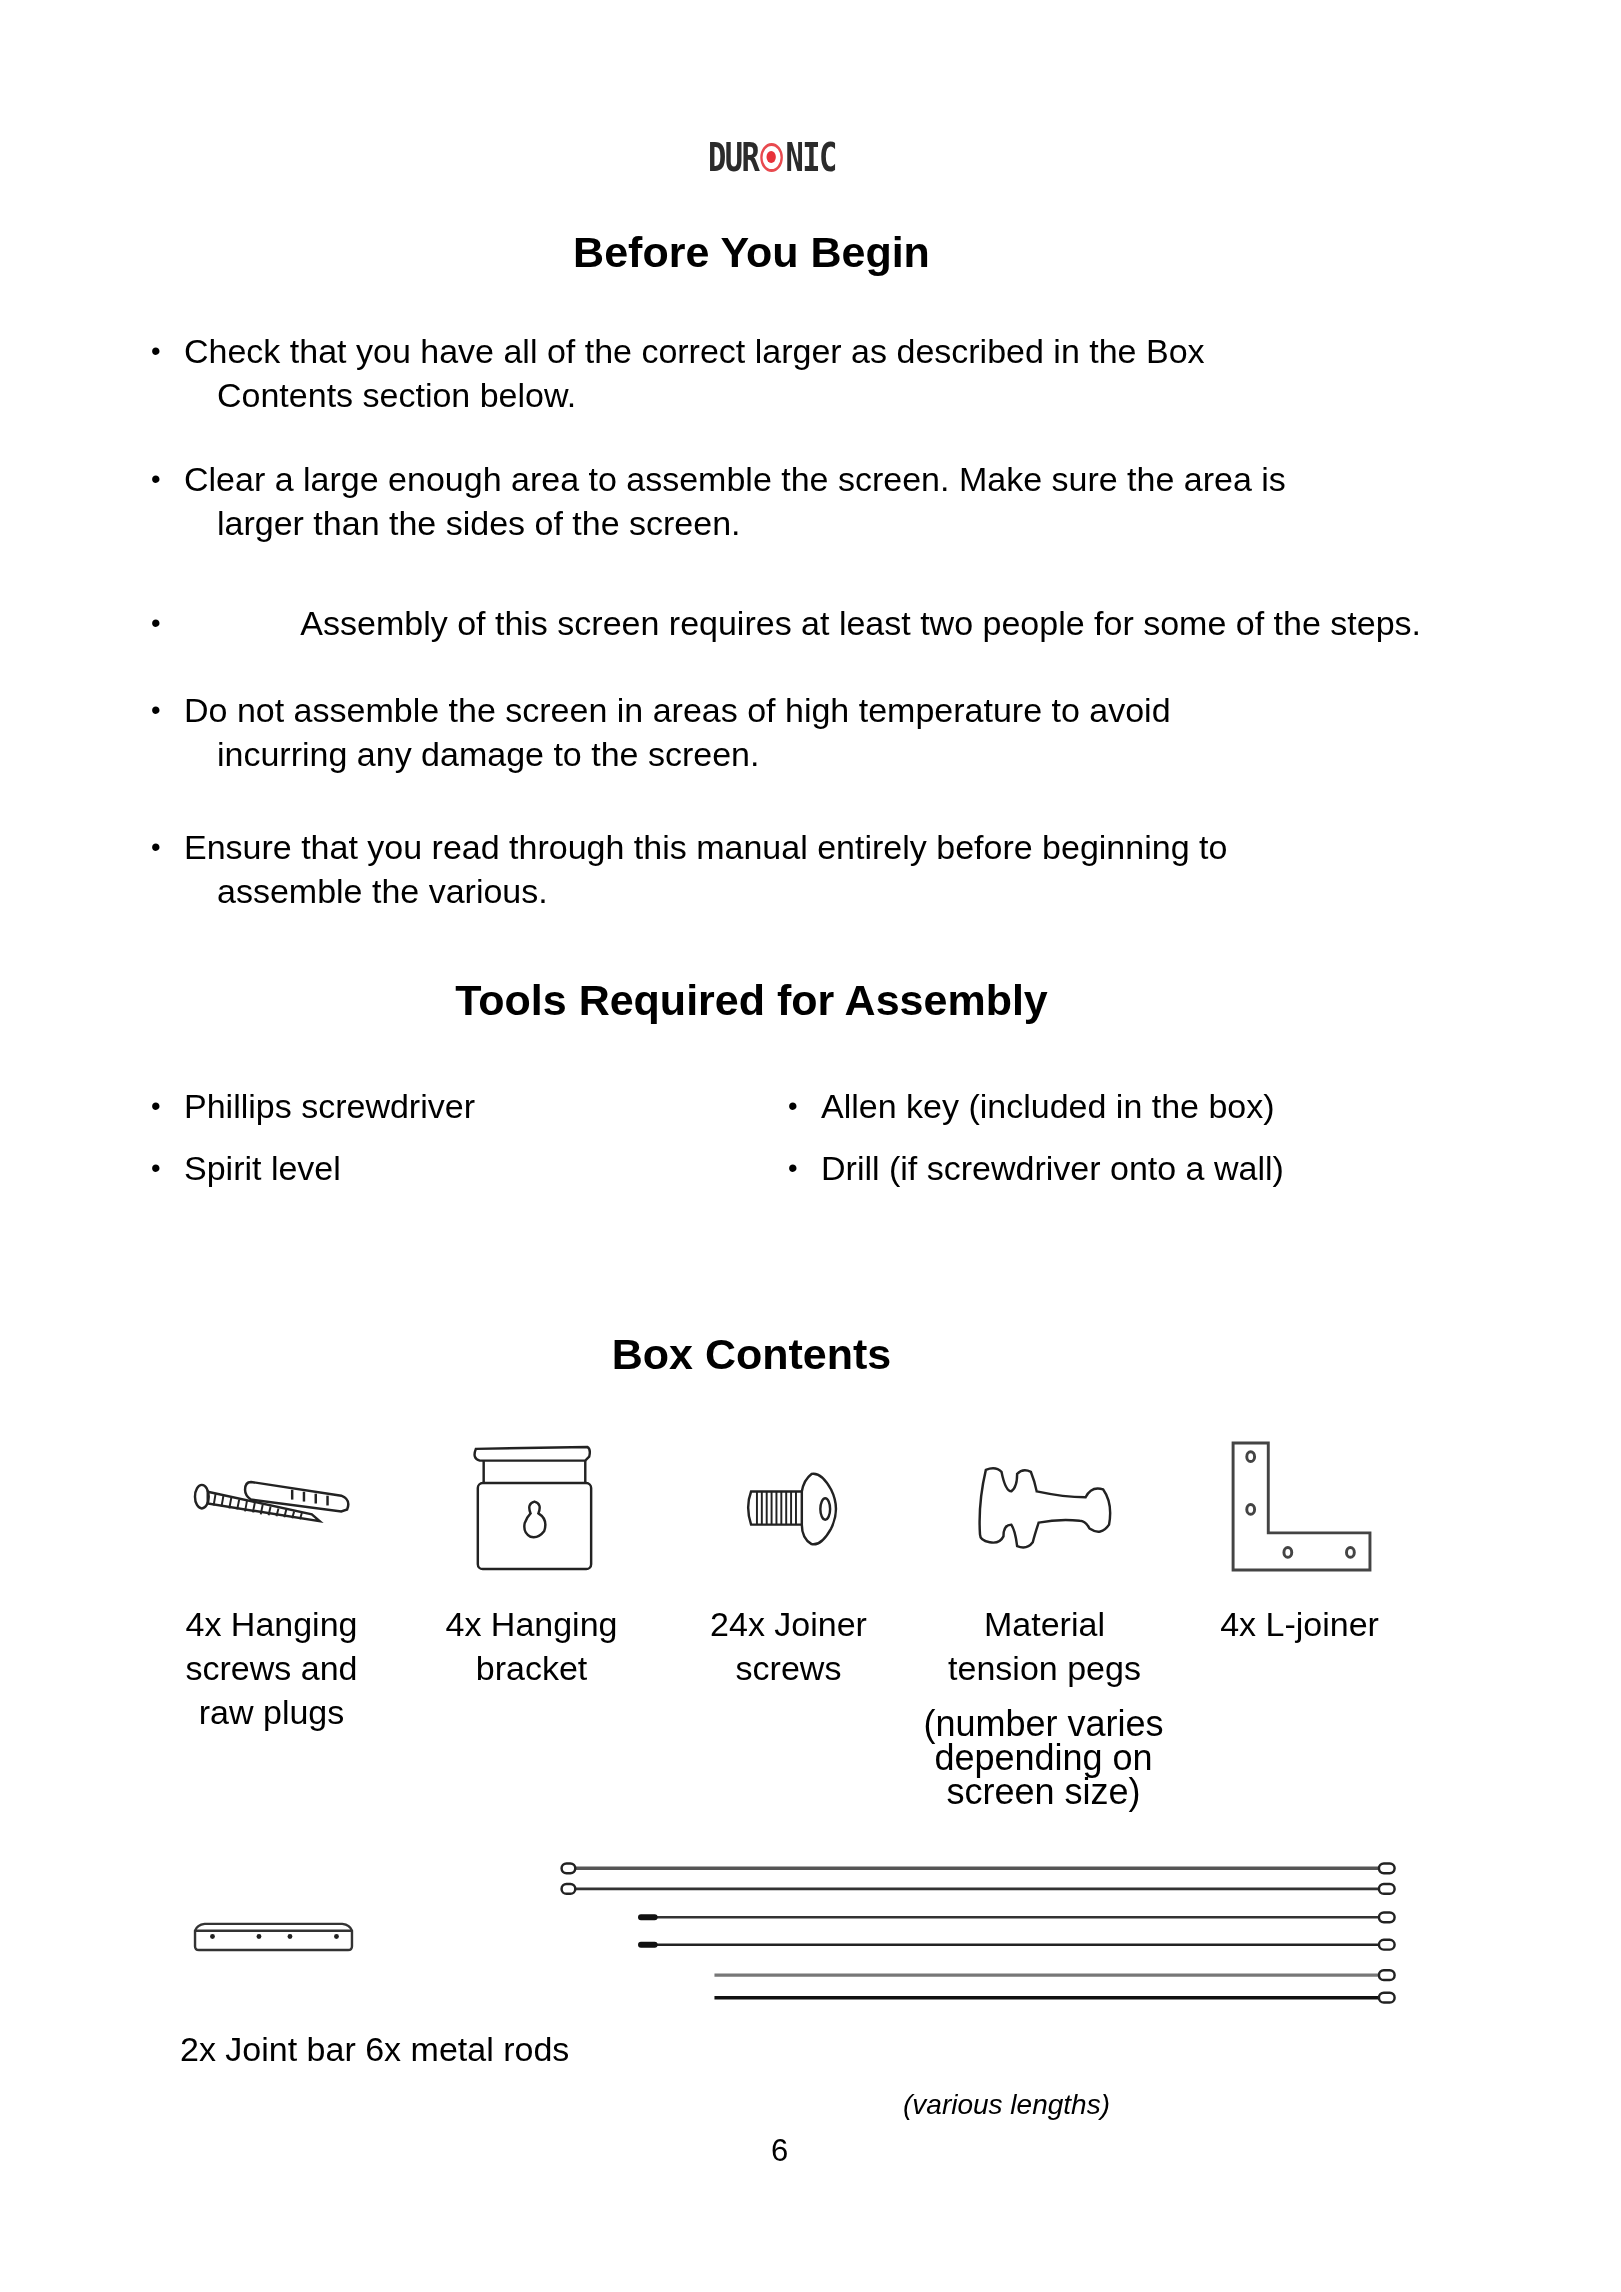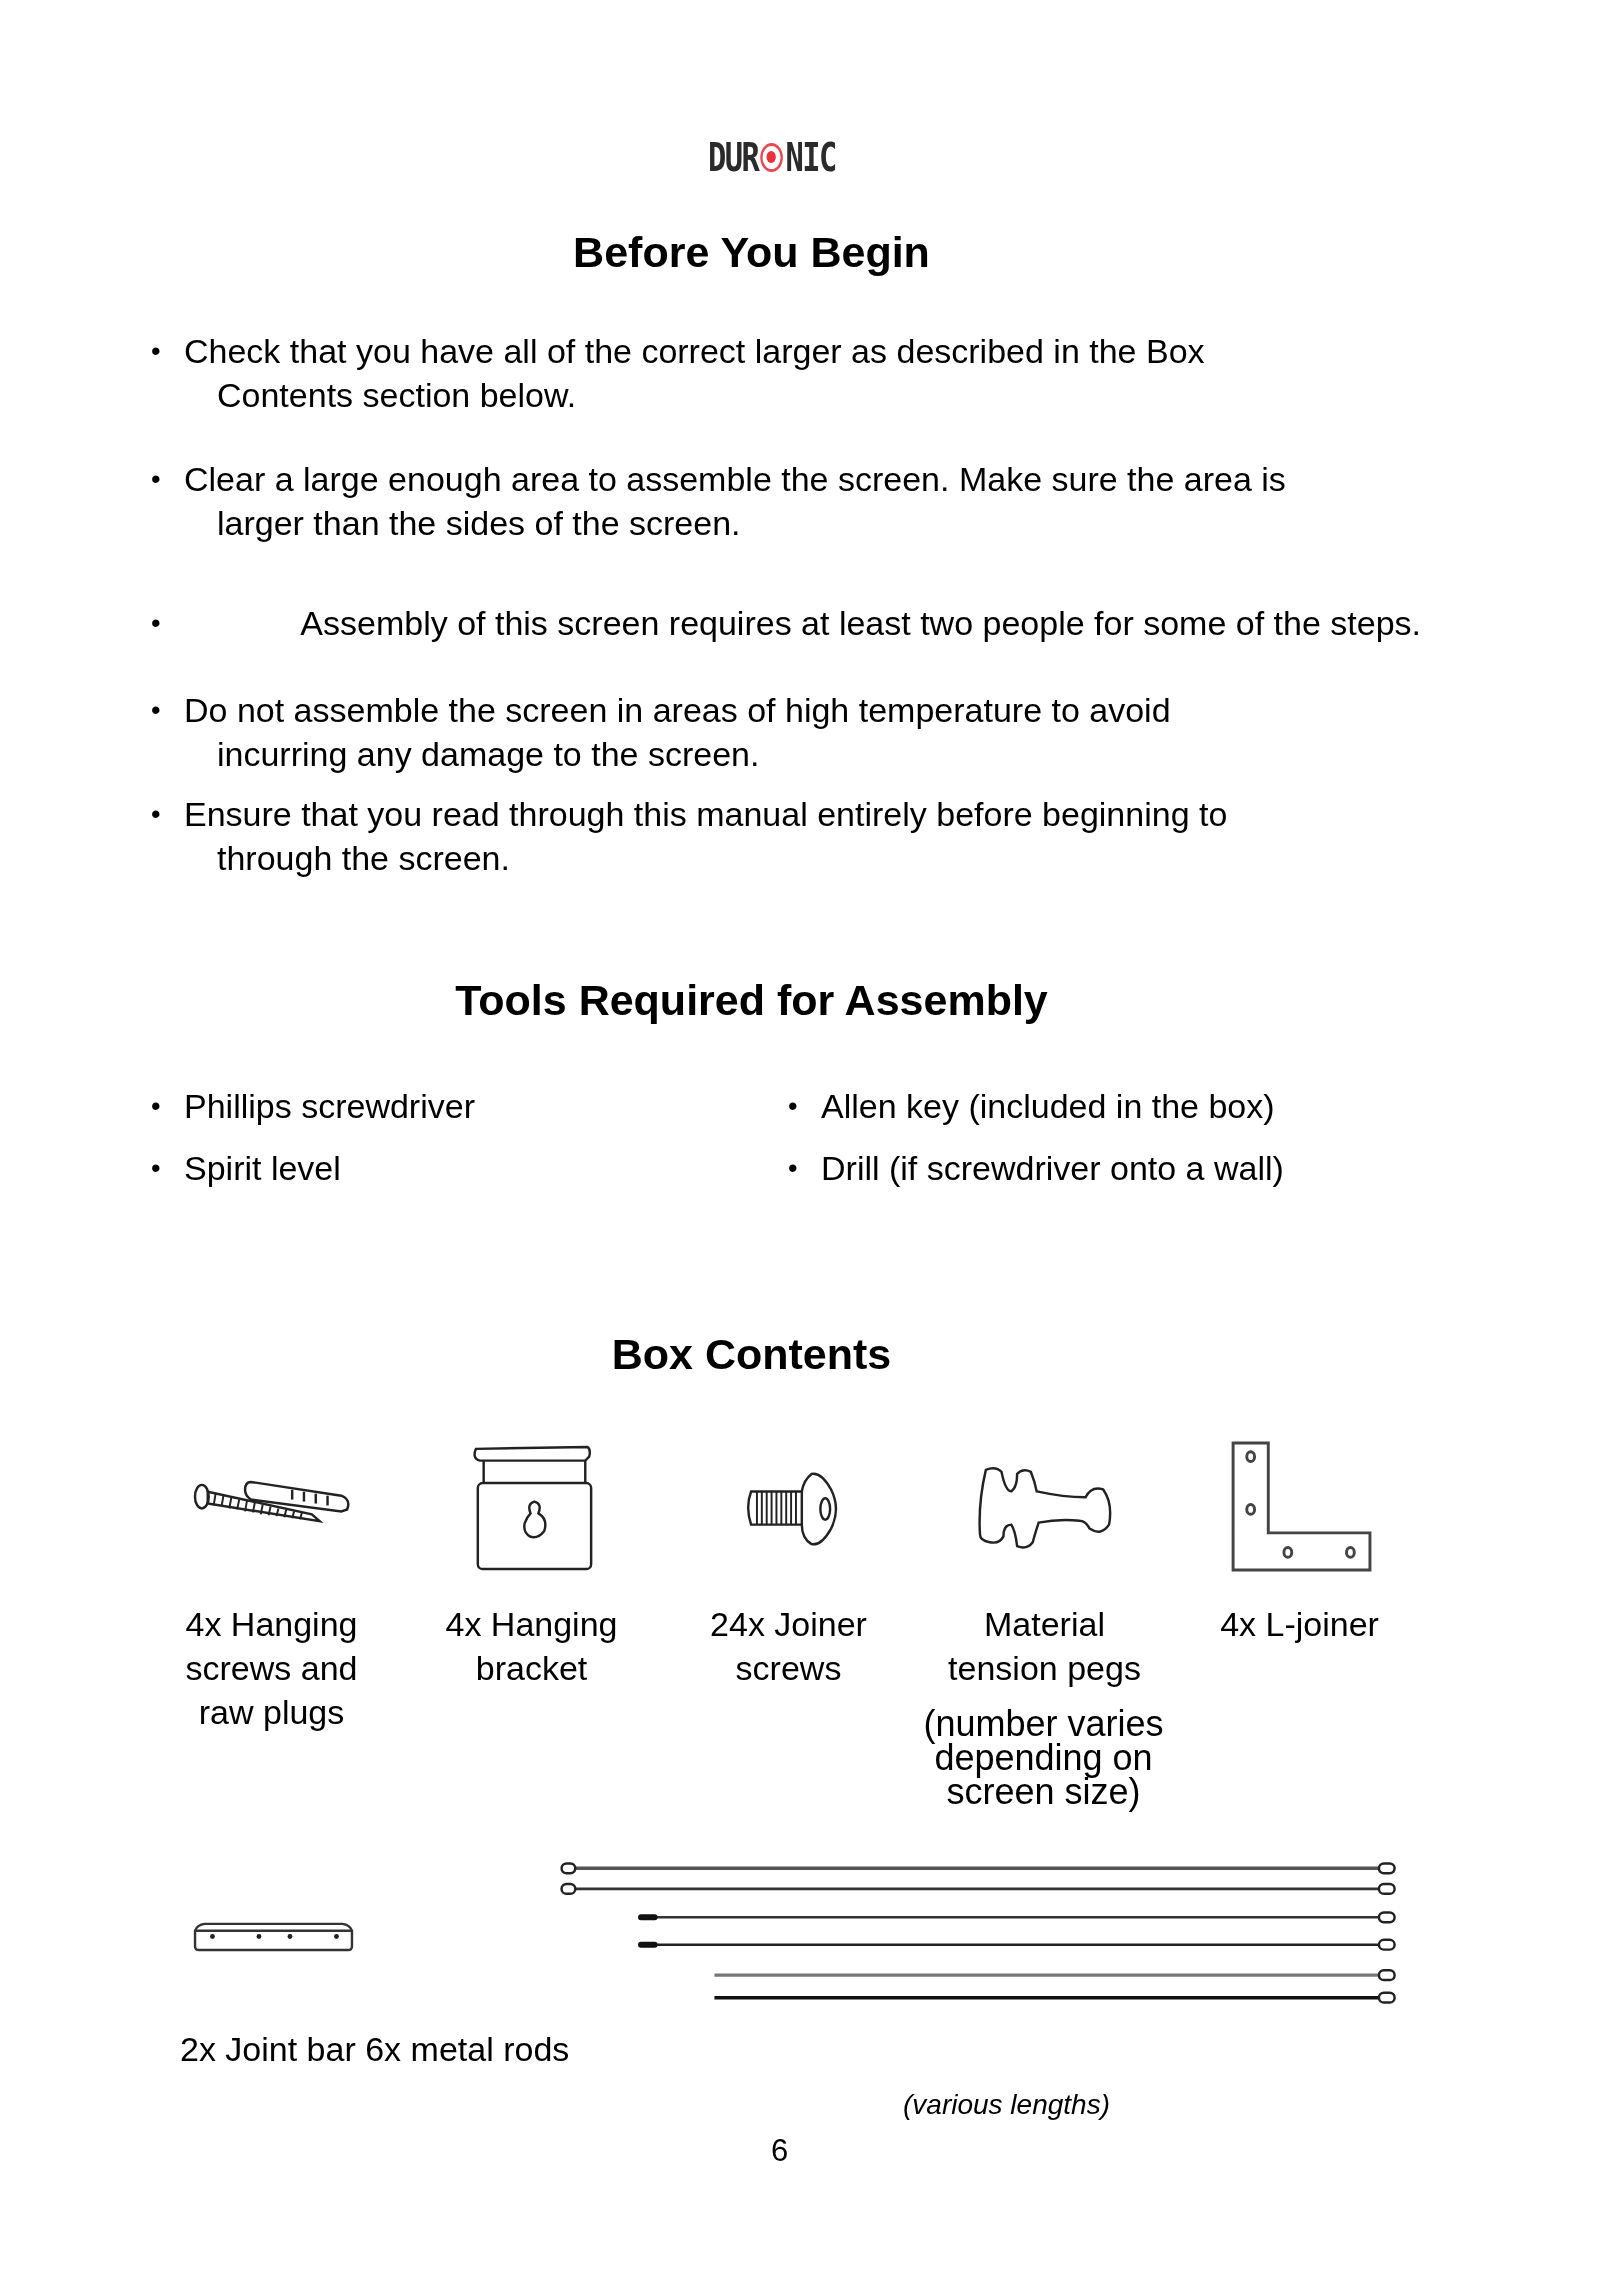--- a/index.html
+++ b/index.html
@@ -46,27 +46,27 @@
     <span>Check that you have all of the correct larger as described in the Box</span>
     <span class="cont">Contents section below.</span>
   </li>
   <li style="margin-bottom:56px;">
     <span>Clear a large enough area to assemble the screen. Make sure the area is</span>
     <span class="cont">larger than the sides of the screen.</span>
   </li>
   <li style="margin-bottom:43px;text-align:right;">
     <span>Assembly of this screen requires at least two people for some of the steps.</span>
   </li>
-  <li style="margin-bottom:16px;">
+  <li style="margin-bottom:49px;">
     <span>Do not assemble the screen in areas of high temperature to avoid</span>
     <span class="cont">incurring any damage to the screen.</span>
   </li>
   <li>
     <span>Ensure that you read through this manual entirely before beginning to</span>
-    <span class="cont">through the screen.</span>
+    <span class="cont">assemble the various.</span>
   </li>
 </ul>
 
 <h2 style="top:975px;">Tools Required for Assembly</h2>
 <div class="tool" style="left:147px; top:1084px;">Phillips screwdriver</div>
 <div class="tool" style="left:784px; top:1084px;">Allen key (included in the box)</div>
 <div class="tool" style="left:147px; top:1146px;">Spirit level</div>
 <div class="tool" style="left:784px; top:1146px;">Drill (if screwdriver onto a wall)</div>
 
 <h2 style="top:1329px;">Box Contents</h2>

